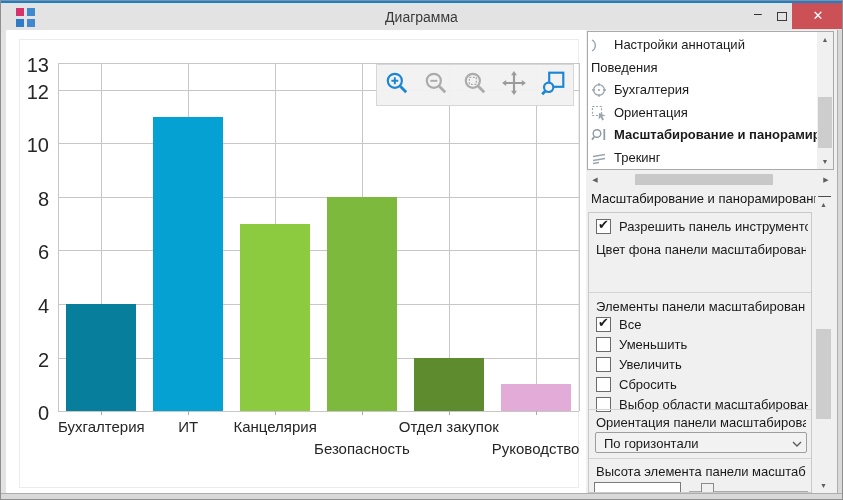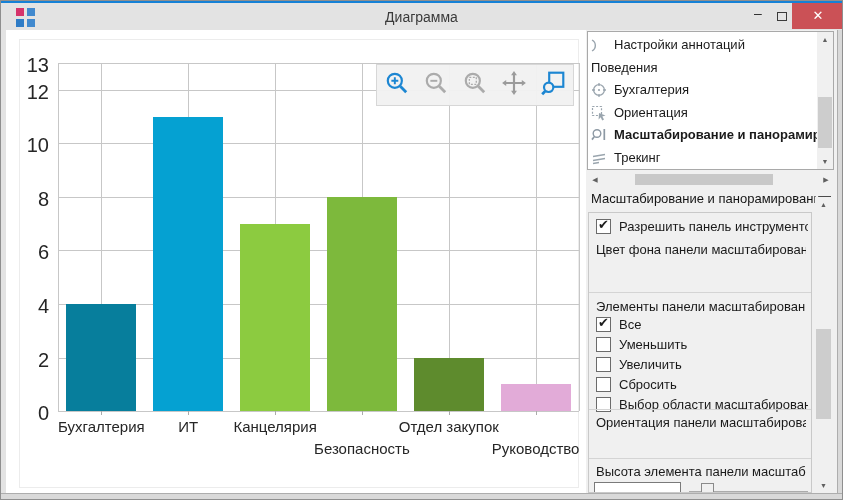--- a/index.html
+++ b/index.html
@@ -280,20 +280,28 @@
             </div>
             <div class="cb-row" style="top: 183px;">
               <span class="cb"></span>
               <span class="cb-label">Выбор области масштабирования</span>
             </div>
           </div>
 
         <div class="sep" style="top:196px"></div>
 
         <div class="set-label" style="top:202px">Ориентация панели масштабирования</div>
+        <div class="combo" style="top:219px;height:21px">
+          <span class="value" style="left:8px">По горизонтали</span>
+          <span class="chev" style="left:193px;top:3px">
+            <svg width="16" height="16">
+                <polyline points="4,6 8,10 12,6" fill="none" stroke="#5E5E5E" stroke-width="1.4"></polyline>
+              </svg>
+          </span>
+        </div>
 
         <div class="sep" style="top:245px"></div>
 
         <div class="set-label" style="top:251px">Высота элемента панели масштабирования</div>
         <input id="spin-input" value="" style="">
         <div id="slider-track"></div>
         <div id="slider-thumb"></div>
       </div>
 
       <div id="panel-scroll" class="vscroll">

